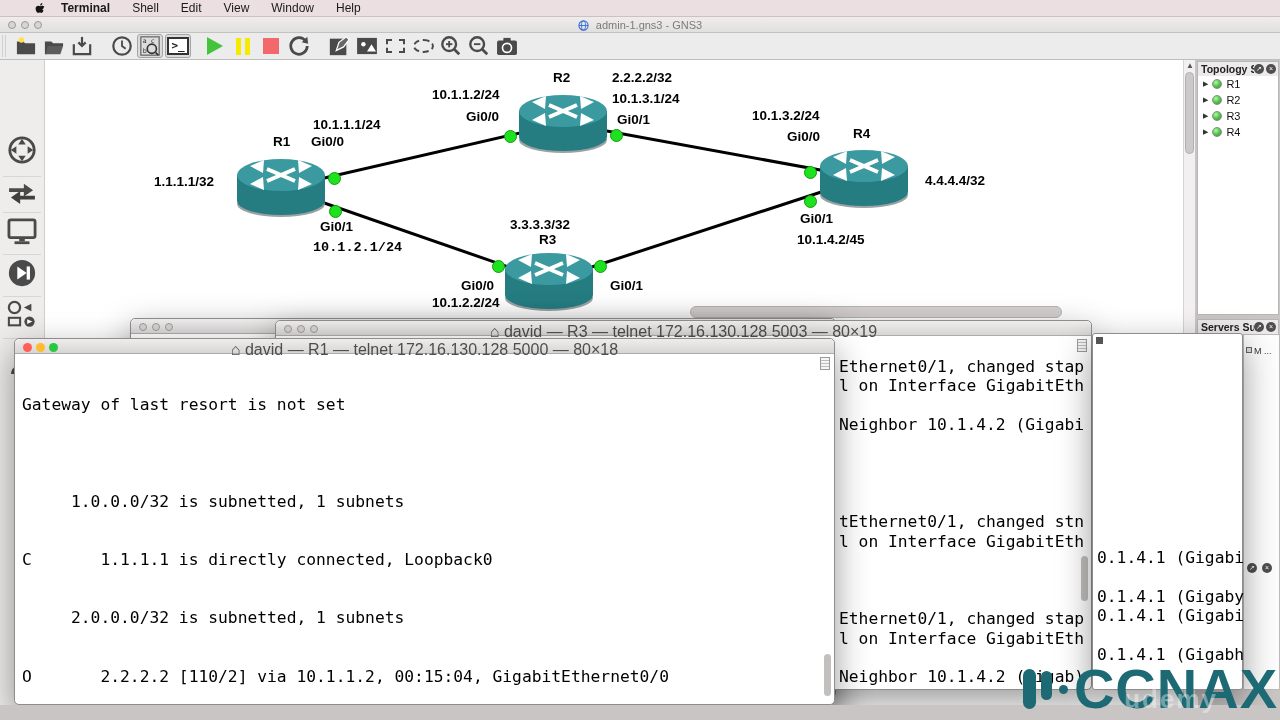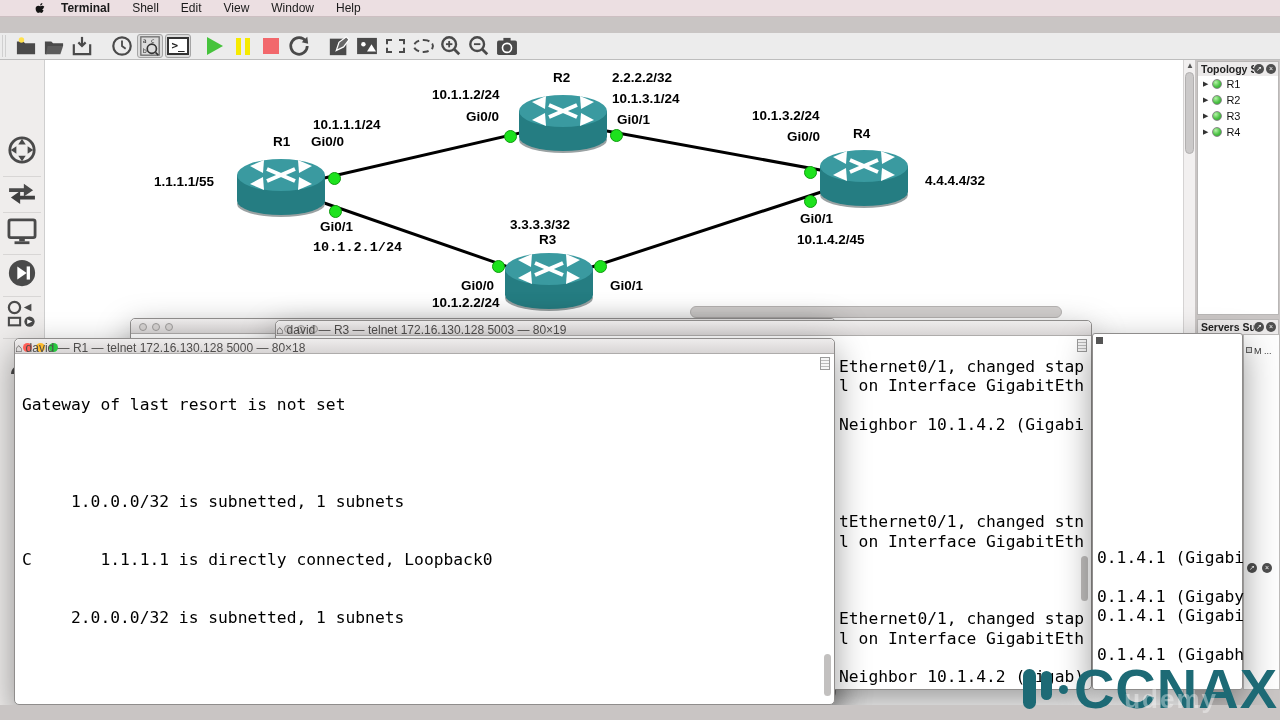--- a/index.html
+++ b/index.html
@@ -61,21 +61,21 @@
   .topo-item .lbl { font-size:11px; color:#111; }
 
   #right-strip { position:absolute; left:1243px; top:334px; width:37px; height:356px; background:#fdfdfd; border:1px solid #bdbbba; z-index:2; }
   #mini-title { position:absolute; left:2px; top:11px; font-size:9px; color:#333; white-space:nowrap; }
   #mini-sq { position:absolute; left:2px; top:12px; width:6px; height:6px; border:1px solid #666; background:#ddd; }
   #float-icons { position:absolute; left:3px; top:228px; display:flex; gap:3px; }
 
   
   .win { position:absolute; background:#ffffff; border:1px solid #8f8d8c; border-radius:5px; box-shadow:0 12px 34px rgba(0,0,0,.4); }
   .win .bar { position:absolute; left:0; top:0; right:0; height:15px; background:linear-gradient(#eeecec,#d8d5d5); border-bottom:1px solid #aeacab; border-radius:5px 5px 0 0; }
-  .win .bar .wt { position:absolute; left:0; right:0; top:2px; text-align:left; font-size:12px; color:#4f4d4c; white-space:nowrap; }
+  .win .bar .wt { position:absolute; left:0; right:0; top:2px; text-align:center; font-size:16px; color:#4f4d4c; white-space:nowrap; }
   .dot { position:absolute; top:4px; width:9px; height:9px; border-radius:50%; }
   .dot.gray { background:#d4d1d0; border:1px solid #9c9a99; width:8px; height:8px; }
   .dot.red { background:#ff5f57; } .dot.yel { background:#febc2e; } .dot.grn { background:#28c840; }
   .mono { font-family:"DejaVu Sans Mono",monospace; font-size:16.3px; line-height:19.4px; color:#000; white-space:pre; }
   #winC .body { position:absolute; left:7px; top:17px; right:12px; bottom:2px; overflow:hidden; }
   .frag { position:absolute; white-space:pre; }
   .vscroll-thumb { position:absolute; background:#c2c0bf; border-radius:4px; }
   .page-widget { position:absolute; width:10px; height:13px; border:1px solid #9a9a9a; background:repeating-linear-gradient(#f5f5f5 0 2px,#bbb 2px 3px); }
 
   
@@ -99,20 +99,33 @@
         <path fill="#141414" d="M11.3 8.6c0-1.8 1.5-2.6 1.5-2.6-.8-1.2-2.1-1.3-2.6-1.3-1.1-.1-2.1.6-2.6.6-.5 0-1.4-.6-2.3-.6C3.6 4.7 2 5.9 2 8.2c0 1.4.5 2.8 1.2 3.8.6.8 1.1 1.5 1.9 1.5.7 0 1-.5 2-.5s1.2.5 2 .5 1.3-.8 1.8-1.5c.6-.8.8-1.6.8-1.7 0 0-1.4-.5-1.4-1.7zM9.6 3.4c.5-.6.8-1.4.7-2.2-.7 0-1.5.5-2 1-.4.5-.8 1.3-.7 2.1.8.1 1.5-.4 2-.9z"></path>
       </svg>
     <span class="mitem app">Terminal</span>
     <span class="mitem">Shell</span>
     <span class="mitem">Edit</span>
     <span class="mitem">View</span>
     <span class="mitem">Window</span>
     <span class="mitem">Help</span>
   </div>
 
+  <div id="titlebar">
+    <span class="tl-dot t1"></span>
+    <span class="tl-dot t2"></span>
+    <span class="tl-dot t3"></span>
+    <div id="win-title">
+      <svg class="globe" width="11" height="11" viewBox="0 0 12 12">
+          <circle cx="6" cy="6" r="5" fill="none" stroke="#3a6fd8" stroke-width="1.2"></circle>
+          <ellipse cx="6" cy="6" rx="2.2" ry="5" fill="none" stroke="#3a6fd8" stroke-width="1"></ellipse>
+          <line x1="1" y1="6" x2="11" y2="6" stroke="#3a6fd8" stroke-width="1"></line>
+        </svg>
+      <span>admin-1.gns3 - GNS3</span>
+    </div>
+  </div>
 
   <div id="toolbar">
     <span class="grip"></span>
     <span class="tbi">
         <svg class="iconsvg" width="22" height="20" viewBox="0 0 24 22">
           <path d="M2 6h7l2 2h11v12H2z" fill="#4a4a4a"></path>
           <circle cx="7" cy="4.5" r="3" fill="#ffe14d"></circle>
         </svg>
       </span>
     <span class="tbi">
@@ -283,21 +296,21 @@
 
   <span class="ifdot" style="left:328px; top:172px;"></span>
   <span class="ifdot" style="left:504px; top:130px;"></span>
   <span class="ifdot" style="left:610px; top:129px;"></span>
   <span class="ifdot" style="left:804px; top:166px;"></span>
   <span class="ifdot" style="left:329px; top:205px;"></span>
   <span class="ifdot" style="left:492px; top:260px;"></span>
   <span class="ifdot" style="left:594px; top:260px;"></span>
   <span class="ifdot" style="left:804px; top:195px;"></span>
 
-  <div class="tlabel" style="left:154px; top:174px;">1.1.1.1/55</div>
+  <div class="tlabel" style="left:154px; top:174px;">1.1.1.1/32</div>
   <div class="tlabel" style="left:273px; top:134px;">R1</div>
   <div class="tlabel" style="left:311px; top:134px;">Gi0/0</div>
   <div class="tlabel" style="left:313px; top:117px;text-align:center;">10.1.1.1/24</div>
   <div class="tlabel" style="left:320px; top:219px;">Gi0/1</div>
   <div class="tlabel" style="left:313px; top:240px;font-family:Liberation Mono, monospace;">10.1.2.1/24</div>
   <div class="tlabel" style="left:432px; top:87px;">10.1.1.2/24</div>
   <div class="tlabel" style="left:466px; top:109px;">Gi0/0</div>
   <div class="tlabel" style="left:553px; top:70px;">R2</div>
   <div class="tlabel" style="left:612px; top:70px;">2.2.2.2/32</div>
   <div class="tlabel" style="left:612px; top:91px;">10.1.3.1/24</div>
@@ -447,20 +460,21 @@
       <span class="dot yel" style="left:21px;"></span>
       <span class="dot grn" style="left:34px;"></span>
       <span class="wt">⌂ <span>david — R1 — telnet 172.16.130.128 5000 — 80×18</span></span>
     </div>
     <div class="body mono">
       <div>Gateway of last resort is not set</div>
       <div></div>
       <div>     1.0.0.0/32 is subnetted, 1 subnets</div>
       <div>C       1.1.1.1 is directly connected, Loopback0</div>
       <div>     2.0.0.0/32 is subnetted, 1 subnets</div>
+      <div>O       2.2.2.2 [110/2] via 10.1.1.2, 00:15:04, GigabitEthernet0/0</div>
       
       
       
       
       
       
       
       
       
       

